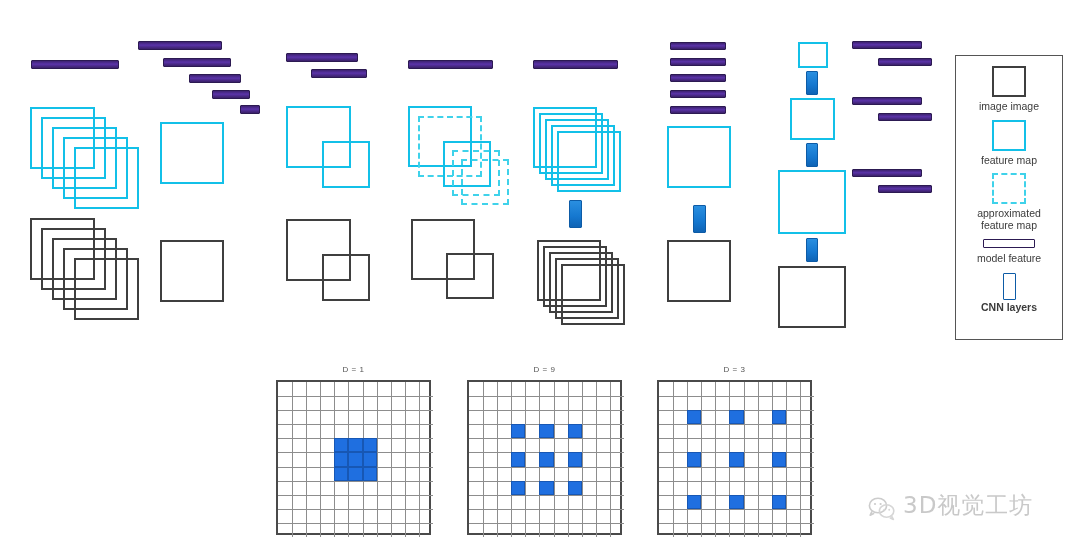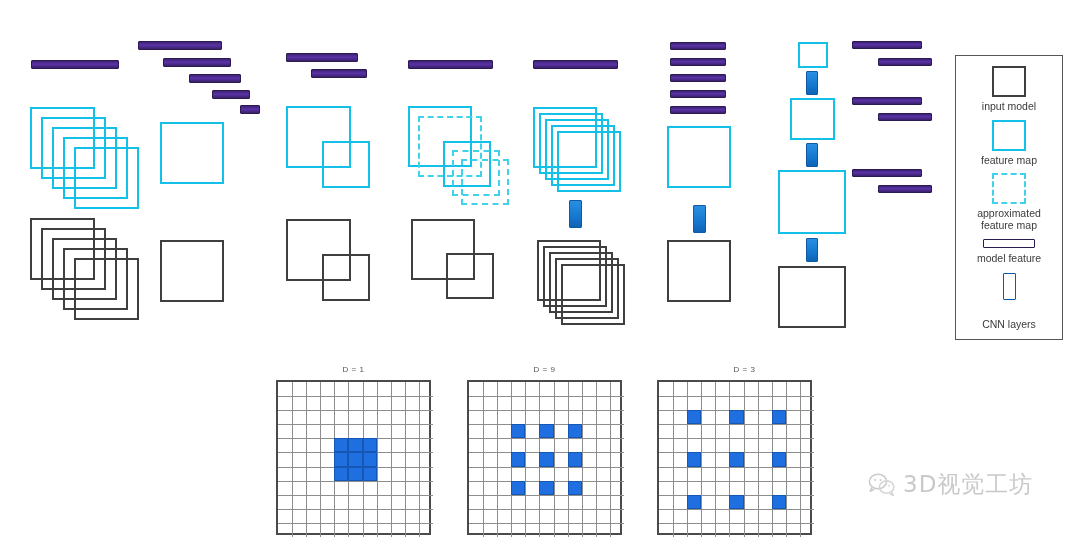--- a/index.html
+++ b/index.html
@@ -176,34 +176,34 @@
     <div class="bar" style="left:852px;top:97px;width:70px;height:8px;"></div>
     <div class="bar" style="left:878px;top:113px;width:54px;height:8px;"></div>
 
     <div class="bar" style="left:852px;top:169px;width:70px;height:8px;"></div>
     <div class="bar" style="left:878px;top:185px;width:54px;height:8px;"></div>
   </div>
 
   <div class="legend" style="left:955px;top:55px;width:108px;height:285px;padding-top:10px;">
 
     <div class="legend-swatch-box" style="width:34px;height:31px;border:2px solid #3f3f3f;"></div>
-    <div class="legend-label" style="margin-top:4px;">input model</div>
+    <div class="legend-label" style="margin-top:4px;">image image</div>
 
     <div class="legend-swatch-box" style="width:34px;height:31px;border:2px solid #13c0e8;margin-top:7px;"></div>
     <div class="legend-label" style="margin-top:4px;">feature map</div>
 
     <div class="legend-swatch-box" style="width:34px;height:31px;border:2px dashed #3fd2ea;margin-top:7px;"></div>
     <div class="legend-label" style="margin-top:4px;">approximated</div>
     <div class="legend-label">feature map</div>
 
     <div class="legend-swatch-box bar" style="position:relative;left:auto;top:auto;width:52px;height:9px;margin-top:8px;"></div>
     <div class="legend-label" style="margin-top:5px;">model feature</div>
 
     <div class="legend-swatch-box cnn" style="position:relative;left:auto;top:auto;width:13px;height:27px;margin-top:8px;"></div>
-    <div class="legend-label" style="margin-top:19px;">CNN layers</div>
+    <div class="legend-label" style="margin-top:2px;font-weight:bold;">CNN layers</div>
   </div>
 
   <div class="grid-wrap" style="left:276px;top:380px;width:155px;height:155px;">
     <div class="grid-title">D = 1</div>
     <div class="grid-box" style="width:155px;height:155px;">
         <div class="gline-v" style="left: 14.0909px; top: 0px; height: 155px;"></div>
         <div class="gline-h" style="top: 14.0909px; left: 0px; width: 155px;"></div>
         <div class="gline-v" style="left: 28.1818px; top: 0px; height: 155px;"></div>
         <div class="gline-h" style="top: 28.1818px; left: 0px; width: 155px;"></div>
         <div class="gline-v" style="left: 42.2727px; top: 0px; height: 155px;"></div>
@@ -262,21 +262,21 @@
         <div class="gfill" style="left: 98.6364px; top: 42.2727px; width: 14.0909px; height: 14.0909px;"></div>
         <div class="gfill" style="left: 42.2727px; top: 70.4545px; width: 14.0909px; height: 14.0909px;"></div>
         <div class="gfill" style="left: 70.4545px; top: 70.4545px; width: 14.0909px; height: 14.0909px;"></div>
         <div class="gfill" style="left: 98.6364px; top: 70.4545px; width: 14.0909px; height: 14.0909px;"></div>
         <div class="gfill" style="left: 42.2727px; top: 98.6364px; width: 14.0909px; height: 14.0909px;"></div>
         <div class="gfill" style="left: 70.4545px; top: 98.6364px; width: 14.0909px; height: 14.0909px;"></div>
         <div class="gfill" style="left: 98.6364px; top: 98.6364px; width: 14.0909px; height: 14.0909px;"></div>
       </div>
   </div>
 
-  <div class="grid-wrap" style="left:657px;top:380px;width:155px;height:155px;padding-left:20px;">
+  <div class="grid-wrap" style="left:657px;top:380px;width:155px;height:155px;">
     <div class="grid-title">D = 3</div>
     <div class="grid-box" style="width:155px;height:155px;">
         <div class="gline-v" style="left: 14.0909px; top: 0px; height: 155px;"></div>
         <div class="gline-h" style="top: 14.0909px; left: 0px; width: 155px;"></div>
         <div class="gline-v" style="left: 28.1818px; top: 0px; height: 155px;"></div>
         <div class="gline-h" style="top: 28.1818px; left: 0px; width: 155px;"></div>
         <div class="gline-v" style="left: 42.2727px; top: 0px; height: 155px;"></div>
         <div class="gline-h" style="top: 42.2727px; left: 0px; width: 155px;"></div>
         <div class="gline-v" style="left: 56.3636px; top: 0px; height: 155px;"></div>
         <div class="gline-h" style="top: 56.3636px; left: 0px; width: 155px;"></div>
@@ -297,21 +297,21 @@
         <div class="gfill" style="left: 112.727px; top: 28.1818px; width: 14.0909px; height: 14.0909px;"></div>
         <div class="gfill" style="left: 28.1818px; top: 70.4545px; width: 14.0909px; height: 14.0909px;"></div>
         <div class="gfill" style="left: 70.4545px; top: 70.4545px; width: 14.0909px; height: 14.0909px;"></div>
         <div class="gfill" style="left: 112.727px; top: 70.4545px; width: 14.0909px; height: 14.0909px;"></div>
         <div class="gfill" style="left: 28.1818px; top: 112.727px; width: 14.0909px; height: 14.0909px;"></div>
         <div class="gfill" style="left: 70.4545px; top: 112.727px; width: 14.0909px; height: 14.0909px;"></div>
         <div class="gfill" style="left: 112.727px; top: 112.727px; width: 14.0909px; height: 14.0909px;"></div>
       </div>
   </div>
 
-  <div class="watermark" style="left:868px;top:469px;">
+  <div class="watermark" style="left:868px;top:490px;align-items:flex-end;">
     <svg width="28" height="25" viewBox="0 0 28 25">
       <ellipse cx="10" cy="9.5" rx="8.6" ry="7.3" fill="none" stroke="#cccccc" stroke-width="1.6"></ellipse>
       <path d="M4 15.4 L2.2 19.2 L6.2 17.2" fill="none" stroke="#cccccc" stroke-width="1.6" stroke-linejoin="round"></path>
       <circle cx="7" cy="8" r="1.1" fill="#cccccc"></circle>
       <circle cx="12.6" cy="8" r="1.1" fill="#cccccc"></circle>
       <ellipse cx="18.6" cy="15" rx="7.2" ry="6.2" fill="none" stroke="#d6d6d6" stroke-width="1.6"></ellipse>
       <path d="M23.6 20.2 L25.4 23.4 L21.8 21.8" fill="none" stroke="#d6d6d6" stroke-width="1.6" stroke-linejoin="round"></path>
       <circle cx="16.2" cy="13.8" r="0.95" fill="#d6d6d6"></circle>
       <circle cx="21.2" cy="13.8" r="0.95" fill="#d6d6d6"></circle>
     </svg>

